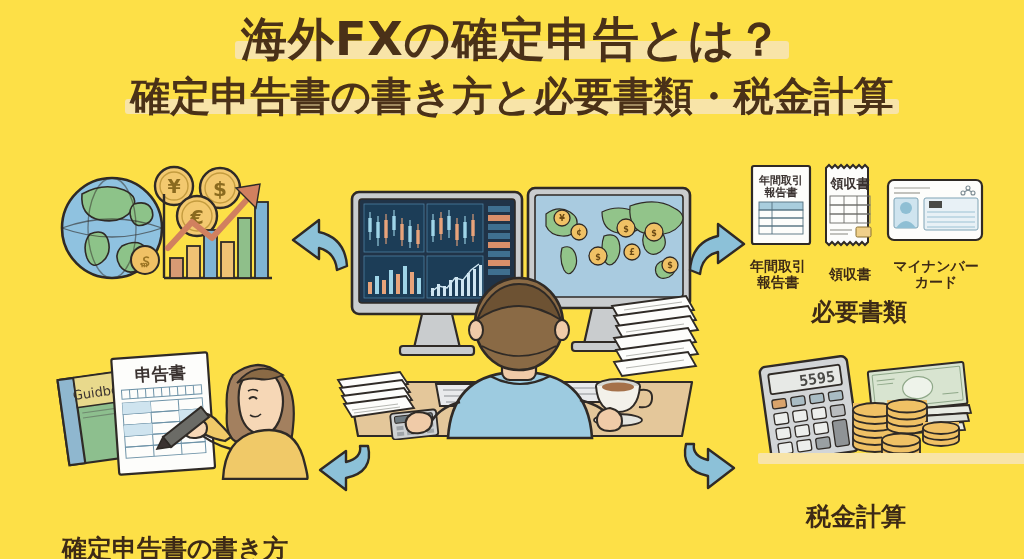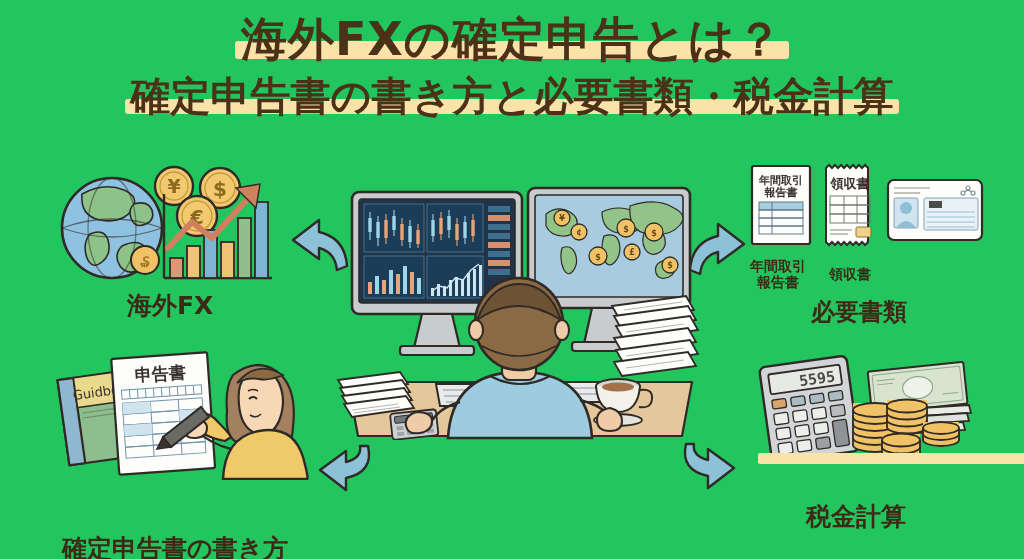--- a/index.html
+++ b/index.html
@@ -37,21 +37,21 @@
 
   
   .art{position:absolute;}
 
   
   .arrow{position:absolute;}
 </style>
 </head>
 <body>
 
-<div id="stage" style="background: #22c55e;">
+<div id="stage" style="background: #fde047;">
 
   <div class="title-wrap">
     <div class="tline" id="t1">
       <span class="hl"></span>
       <span class="tx">海外FXの確定申告とは？</span>
     </div>
     <div style="height:2px"></div>
     <div class="tline" id="t2">
       <span class="hl"></span>
       <span class="tx">確定申告書の書き方と必要書類・税金計算</span>
@@ -344,21 +344,20 @@
       <rect x="161" y="82" width="13" height="36" fill="#f0c274" stroke="#2f2a26" stroke-width="1.8"></rect>
       <rect x="178" y="58" width="13" height="60" fill="#8fbf8a" stroke="#2f2a26" stroke-width="1.8"></rect>
       <rect x="195" y="42" width="13" height="76" fill="#7fb4d4" stroke="#2f2a26" stroke-width="1.8"></rect>
     </g>
 
     <g>
       <path d="M108 88 L132 62 L152 78 L192 34" fill="none" stroke="#d1805f" stroke-width="6" stroke-linecap="round" stroke-linejoin="round"></path>
       <path d="M176 28 L200 24 L196 48 Z" fill="#d1805f" stroke="#2f2a26" stroke-width="1.4"></path>
     </g>
   </svg>
-  <div class="lbl big" style="left:127px;top:289px;">海外FX</div>
 
   <svg class="art" style="left:748px;top:162px;" width="240" height="95" viewBox="0 0 240 95">
 
     <g>
       <rect x="4" y="4" width="58" height="78" rx="2" fill="#fdfdfb" stroke="#2f2a26" stroke-width="2.2"></rect>
       <text x="33" y="22" font-size="11" font-weight="700" fill="#3a3230" text-anchor="middle" font-family="DejaVu Sans, sans-serif">年間取引</text>
       <text x="33" y="34" font-size="11" font-weight="700" fill="#3a3230" text-anchor="middle" font-family="DejaVu Sans, sans-serif">報告書</text>
       <rect x="11" y="40" width="44" height="8" fill="#a9cddd" stroke="#53707f" stroke-width="0.9"></rect>
       <g stroke="#53707f" stroke-width="0.9" fill="none">
         <rect x="11" y="48" width="44" height="8"></rect>
@@ -410,20 +409,24 @@
           <line x1="220" y1="28" x2="224" y2="30"></line>
       </g>
     </g>
   </svg>
   <div class="lbl sm" style="left:748px;top:258px;width:60px;">
     <span>年間取引</span><br>
     <span>報告書</span>
   </div>
   <div class="lbl sm" style="left:822px;top:266px;width:56px;">
     <span>領収書</span>
+  </div>
+  <div class="lbl sm" style="left:884px;top:258px;width:104px;">
+    <span>マイナンバー</span><br>
+    <span>カード</span>
   </div>
   <div class="lbl mid" style="left:811px;top:296px;">必要書類</div>
 
   <svg class="art" style="left:45px;top:345px;" width="270" height="135" viewBox="0 0 270 135">
 
     <g transform="rotate(-8 52 72)">
       <rect x="18" y="30" width="72" height="86" rx="2" fill="#8dbf8e" stroke="#2f2a26" stroke-width="2.2"></rect>
       <rect x="18" y="30" width="16" height="86" fill="#8fb7cf" stroke="#2f2a26" stroke-width="2.2"></rect>
       <rect x="34" y="30" width="56" height="30" fill="#e8d98c" stroke="#2f2a26" stroke-width="1.6"></rect>
       <text x="62" y="52" font-family="DejaVu Sans, sans-serif" font-size="13" fill="#3a3230" text-anchor="middle">Guidbook</text>

